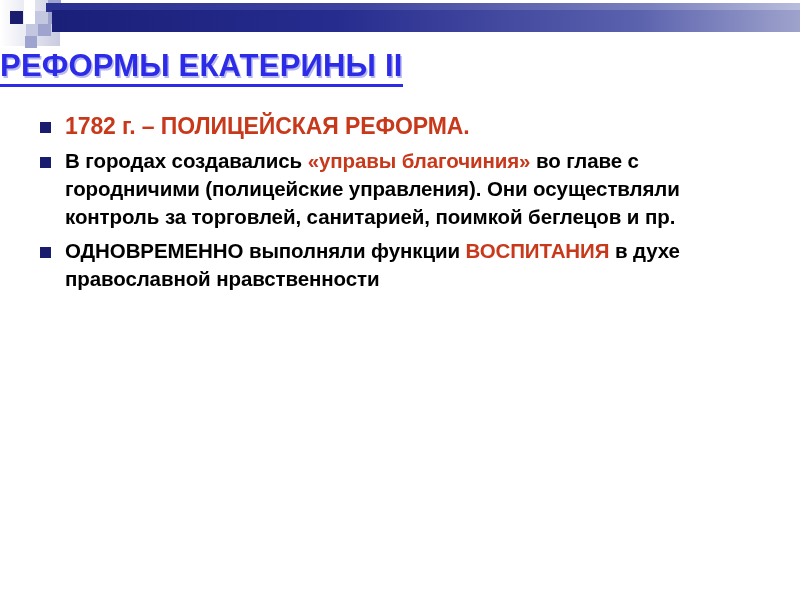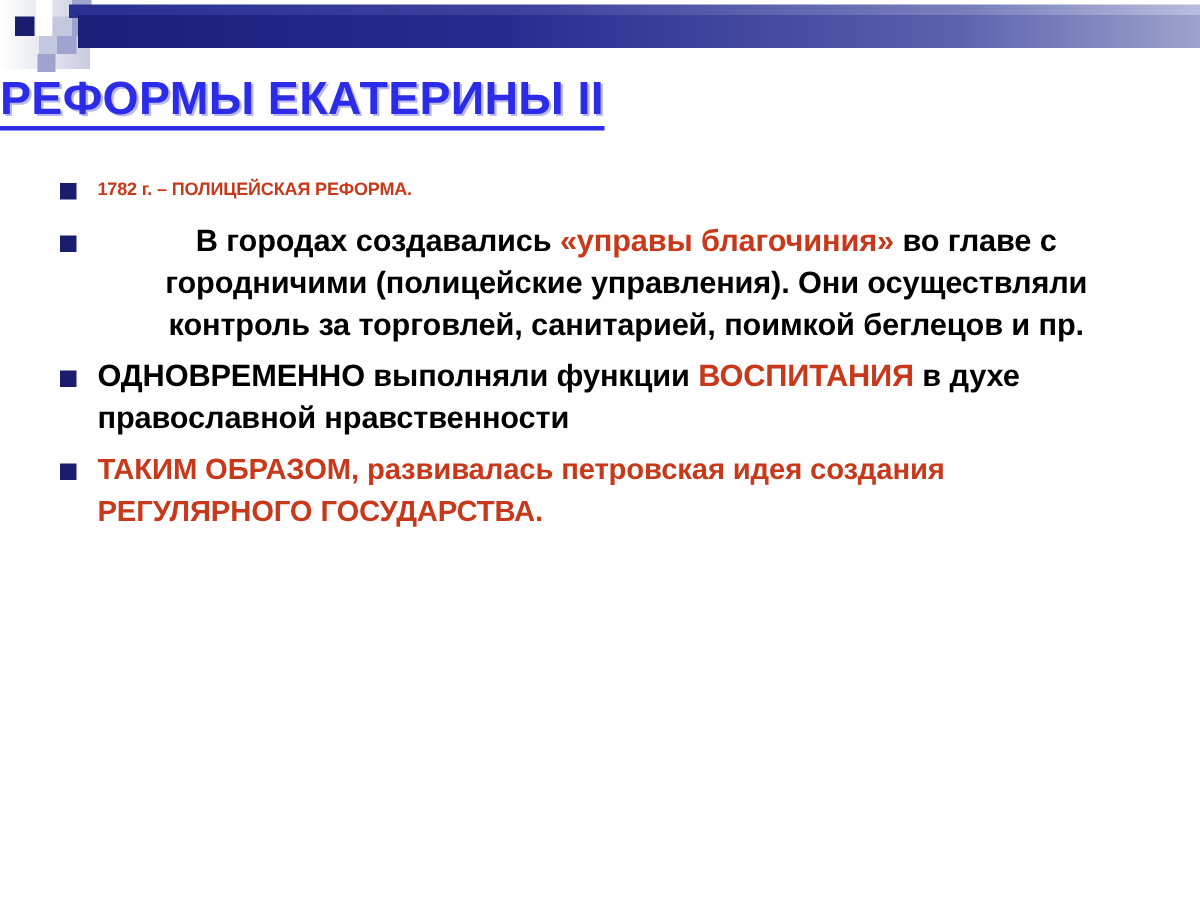--- a/index.html
+++ b/index.html
@@ -100,27 +100,27 @@
   .btext {
     flex: 1 1 auto;
     font-size: 20.5px;
     font-weight: bold;
     line-height: 28px;
     color: #000000;
     letter-spacing: -0.1px;
   }
   .red    { color: #c8391b; }
   .black  { color: #000000; }
-  .b1 { font-size: 12px; }
+  .b1 { font-size: 23px; }
   .b2 { font-size: 20.5px; }
   .b3 { font-size: 20.5px; }
   .b4 { font-size: 19.5px; color:#c8391b; }
 
   .row-1 { margin-bottom: 7px; }
-  .row-2 { margin-bottom: 6px; text-align: center; }
+  .row-2 { margin-bottom: 6px; }
   .row-3 { margin-bottom: 6px; justify-content: flex-end; }
 </style>
 </head>
 <body>
 
 <div class="deco">
   <div class="wash"></div>
 
   <div class="sq s-navy-dark" style="left:10px; top:11px; width:13px; height:13px;"></div>
 
@@ -160,20 +160,14 @@
     </div>
   </div>
 
   <div class="bullet-row row-3">
     <span class="marker"></span>
     <div class="btext b3">
       <span class="black">ОДНОВРЕМЕННО выполняли функции </span><span class="red">ВОСПИТАНИЯ</span><span class="black"> в духе православной нравственности</span>
     </div>
   </div>
 
-  <div class="bullet-row">
-    <span class="marker"></span>
-    <div class="btext b4">
-      <span class="red">ТАКИМ ОБРАЗОМ, развивалась петровская идея создания РЕГУЛЯРНОГО ГОСУДАРСТВА.</span>
-    </div>
-  </div>
 
 </div>
 
 </body></html>

